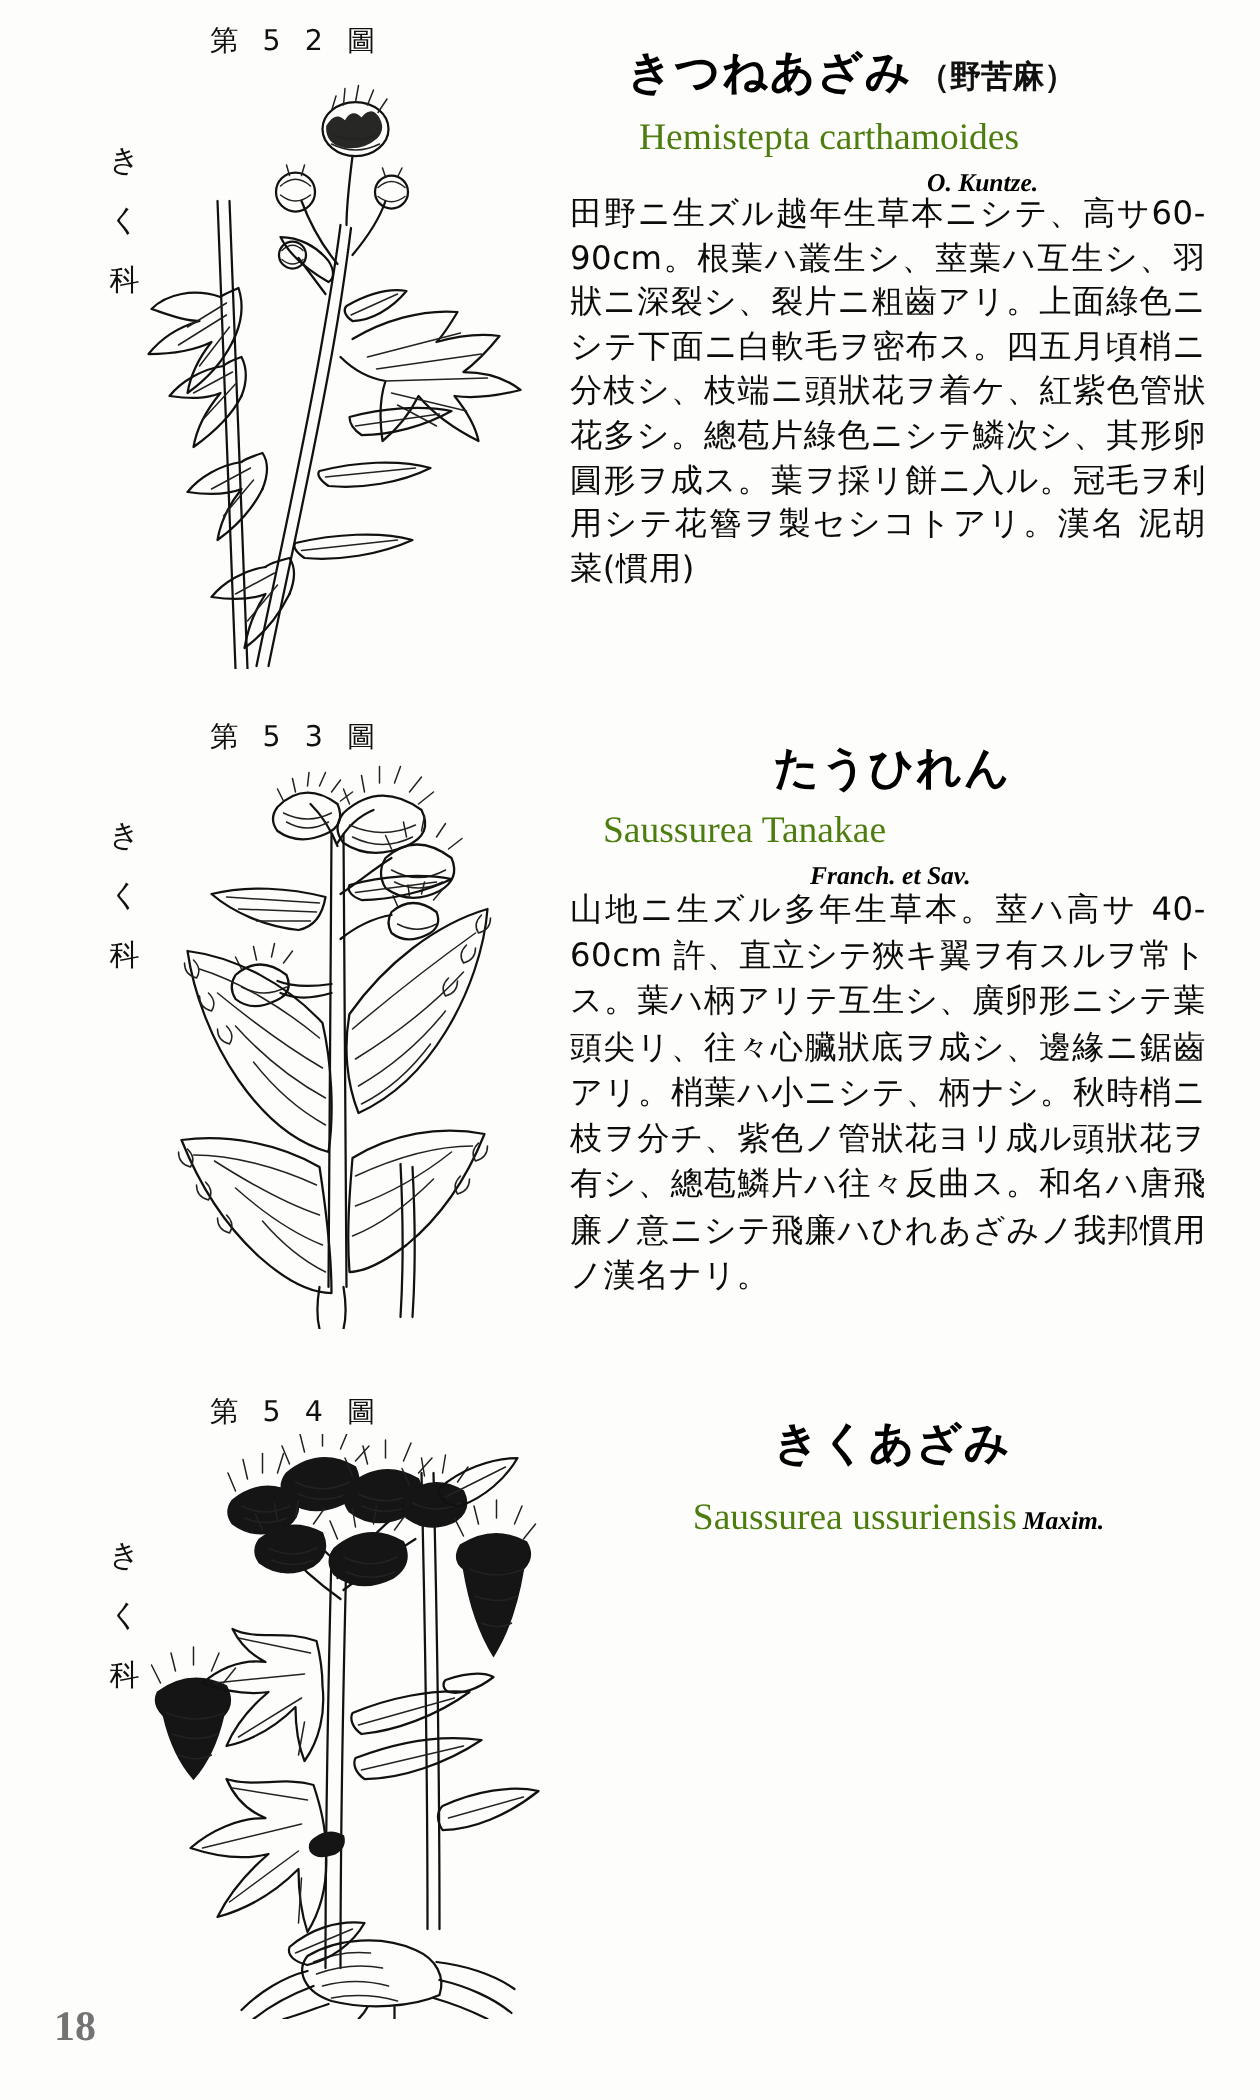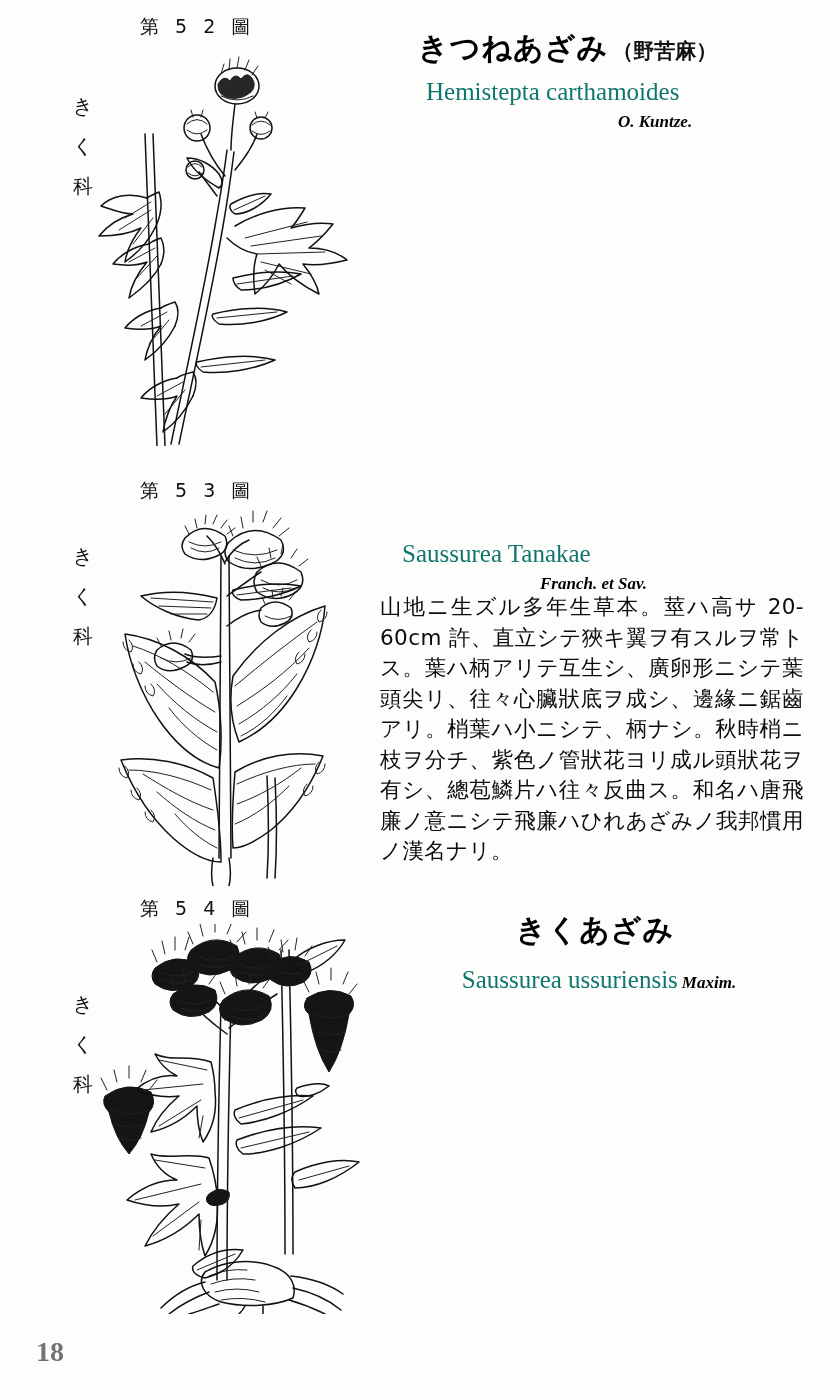--- a/index.html
+++ b/index.html
@@ -18,21 +18,21 @@
   }
 
   
   .entry {
     position: absolute;
     left: 0;
     width: 840px;
   }
   .entry-1 { top: 0;    height: 470px; }
   .entry-2 { top: 470px; height: 430px; padding-left: 16px; }
-  .entry-3 { top: 888px; height: 440px; }
+  .entry-3 { top: 920px; height: 440px; }
 
   .fig-col {
     position: absolute;
     left: 30px;
     top: 0;
     width: 345px;
     height: 100%;
   }
   .txt-col {
     position: absolute;
@@ -95,21 +95,21 @@
   }
   .jp-kanji {
     font-family: "DejaVu Sans", sans-serif;
     font-weight: bold;
     font-size: 21px;
     letter-spacing: 0px;
   }
   .sci-name {
     font-family: "Liberation Serif", serif;
     font-size: 25px;
-    color: #0f766e;
+    color: #4d7c0f;
     white-space: nowrap;
   }
   .sci-author {
     font-family: "Liberation Serif", serif;
     font-style: italic;
     font-weight: bold;
     font-size: 17px;
     color: #000;
     white-space: nowrap;
   }
@@ -243,20 +243,23 @@
       </div>
     </div>
 
     <div class="txt-col">
       <div class="head-1">
         <span class="jp-name">きつねあざみ</span>
         <span class="jp-kanji">（野苦麻）</span>
         <div class="sci-row"><span class="sci-name">Hemistepta carthamoides</span></div>
         <div class="auth-row"><span class="sci-author">O. Kuntze.</span></div>
       </div>
+      <div class="body-text">
+        <p>田野ニ生ズル越年生草本ニシテ、高サ60-90cm。根葉ハ叢生シ、莖葉ハ互生シ、羽狀ニ深裂シ、裂片ニ粗齒アリ。上面綠色ニシテ下面ニ白軟毛ヲ密布ス。四五月頃梢ニ分枝シ、枝端ニ頭狀花ヲ着ケ、紅紫色管狀花多シ。總苞片綠色ニシテ鱗次シ、其形卵圓形ヲ成ス。葉ヲ採リ餅ニ入ル。冠毛ヲ利用シテ花簪ヲ製セシコトアリ。漢名 泥胡菜(慣用)</p>
+      </div>
     </div>
   </div>
 
   <div class="entry entry-2">
 
     <div class="fig-col">
       <div class="fig-caption">第 5 3 圖</div>
 
       <div class="family-label">
         <span>き</span>
@@ -332,25 +335,26 @@
           <path class="ink-thin" d="M152 298 C 174 290, 196 278, 216 262 M150 318 C 170 310, 188 296, 204 280"></path>
           <path class="ink-thin" d="M234 256 q-6 6 -2 12 q8 -2 8 -10 M222 278 q-6 6 -2 12 q8 -2 8 -10"></path>
 
           <path class="ink" d="M128 352 C 126 364, 126 372, 128 380 M144 352 C 146 364, 146 372, 144 380"></path>
         </svg>
       </div>
     </div>
 
     <div class="txt-col">
       <div class="head-2">
+        <span class="jp-name">たうひれん</span>
         <div class="sci-row"><span class="sci-name">Saussurea Tanakae</span></div>
         <div class="auth-row"><span class="sci-author">Franch. et Sav.</span></div>
       </div>
       <div class="body-text">
-        <p>山地ニ生ズル多年生草本。莖ハ高サ 20-60cm 許、直立シテ狹キ翼ヲ有スルヲ常トス。葉ハ柄アリテ互生シ、廣卵形ニシテ葉頭尖リ、往々心臟狀底ヲ成シ、邊緣ニ鋸齒アリ。梢葉ハ小ニシテ、柄ナシ。秋時梢ニ枝ヲ分チ、紫色ノ管狀花ヨリ成ル頭狀花ヲ有シ、總苞鱗片ハ往々反曲ス。和名ハ唐飛廉ノ意ニシテ飛廉ハひれあざみノ我邦慣用ノ漢名ナリ。</p>
+        <p>山地ニ生ズル多年生草本。莖ハ高サ 40-60cm 許、直立シテ狹キ翼ヲ有スルヲ常トス。葉ハ柄アリテ互生シ、廣卵形ニシテ葉頭尖リ、往々心臟狀底ヲ成シ、邊緣ニ鋸齒アリ。梢葉ハ小ニシテ、柄ナシ。秋時梢ニ枝ヲ分チ、紫色ノ管狀花ヨリ成ル頭狀花ヲ有シ、總苞鱗片ハ往々反曲ス。和名ハ唐飛廉ノ意ニシテ飛廉ハひれあざみノ我邦慣用ノ漢名ナリ。</p>
       </div>
     </div>
   </div>
 
   <div class="entry entry-3">
 
     <div class="fig-col">
       <div class="fig-caption">第 5 4 圖</div>
 
       <div class="family-label">

